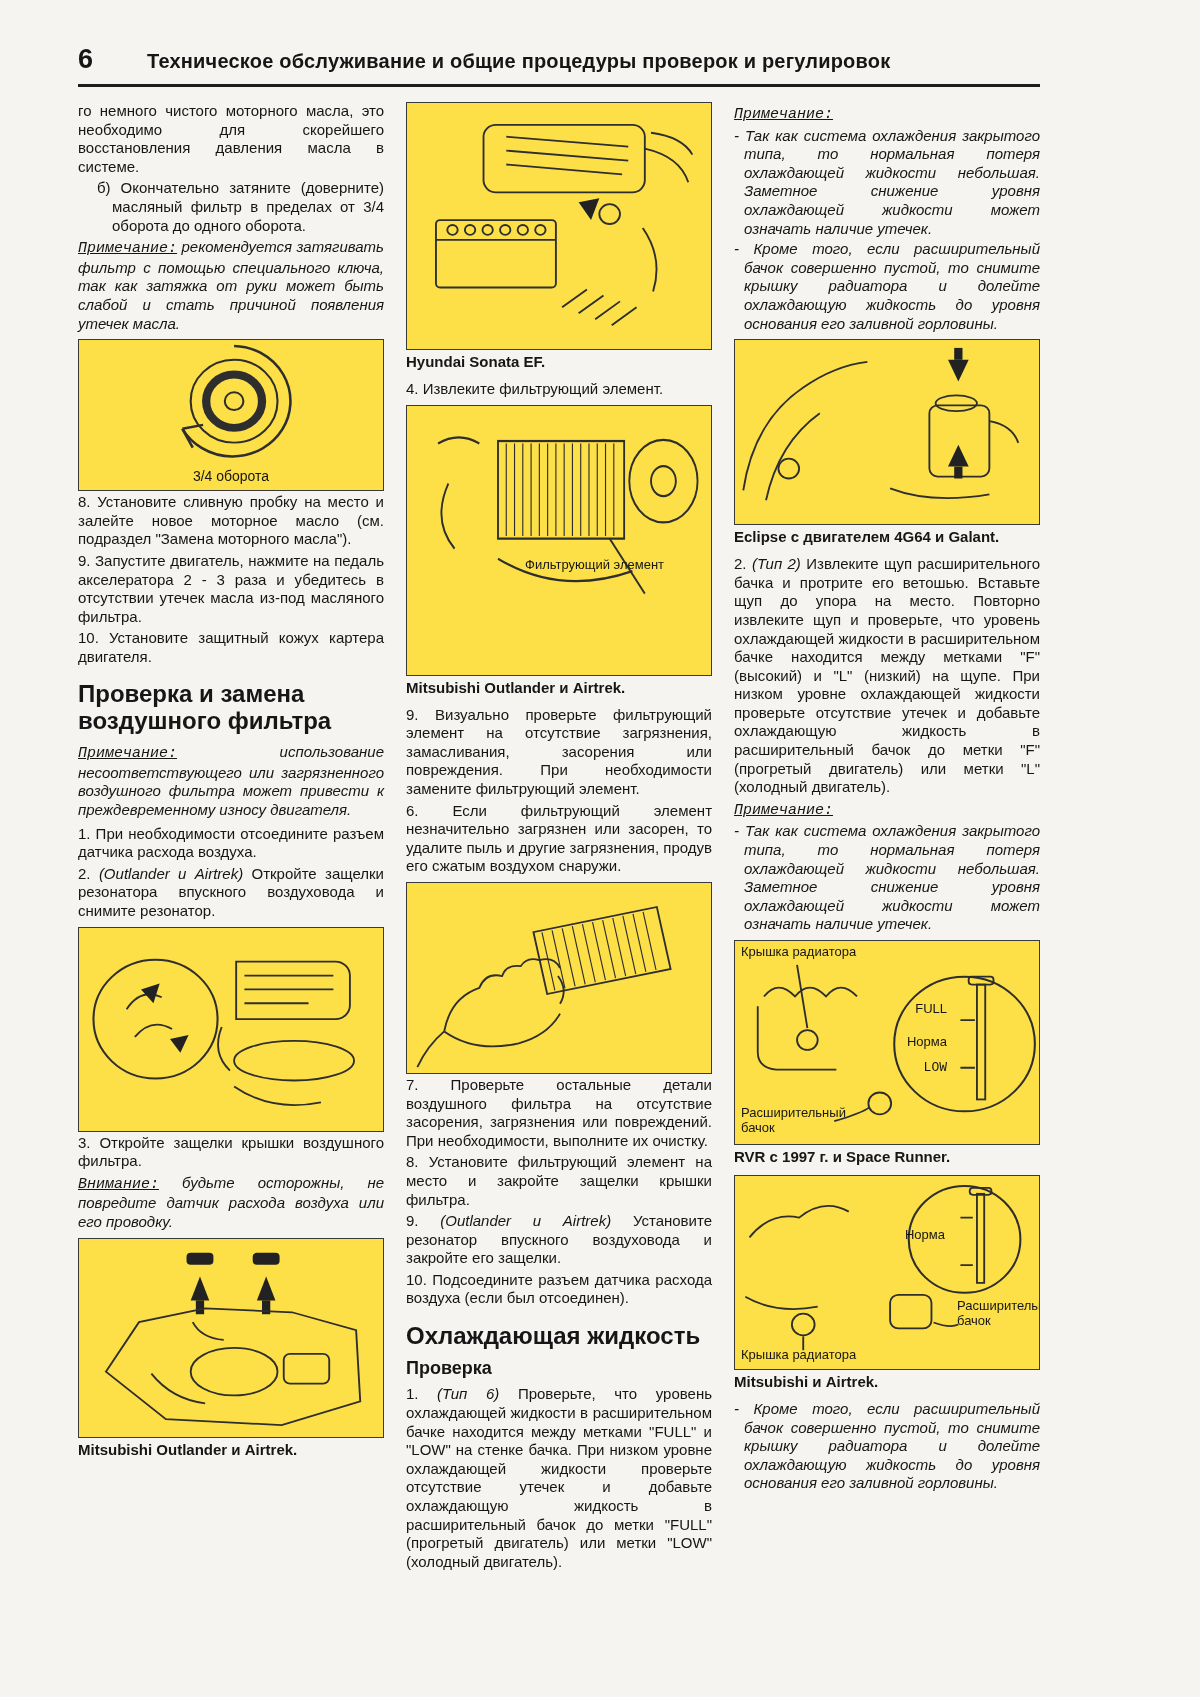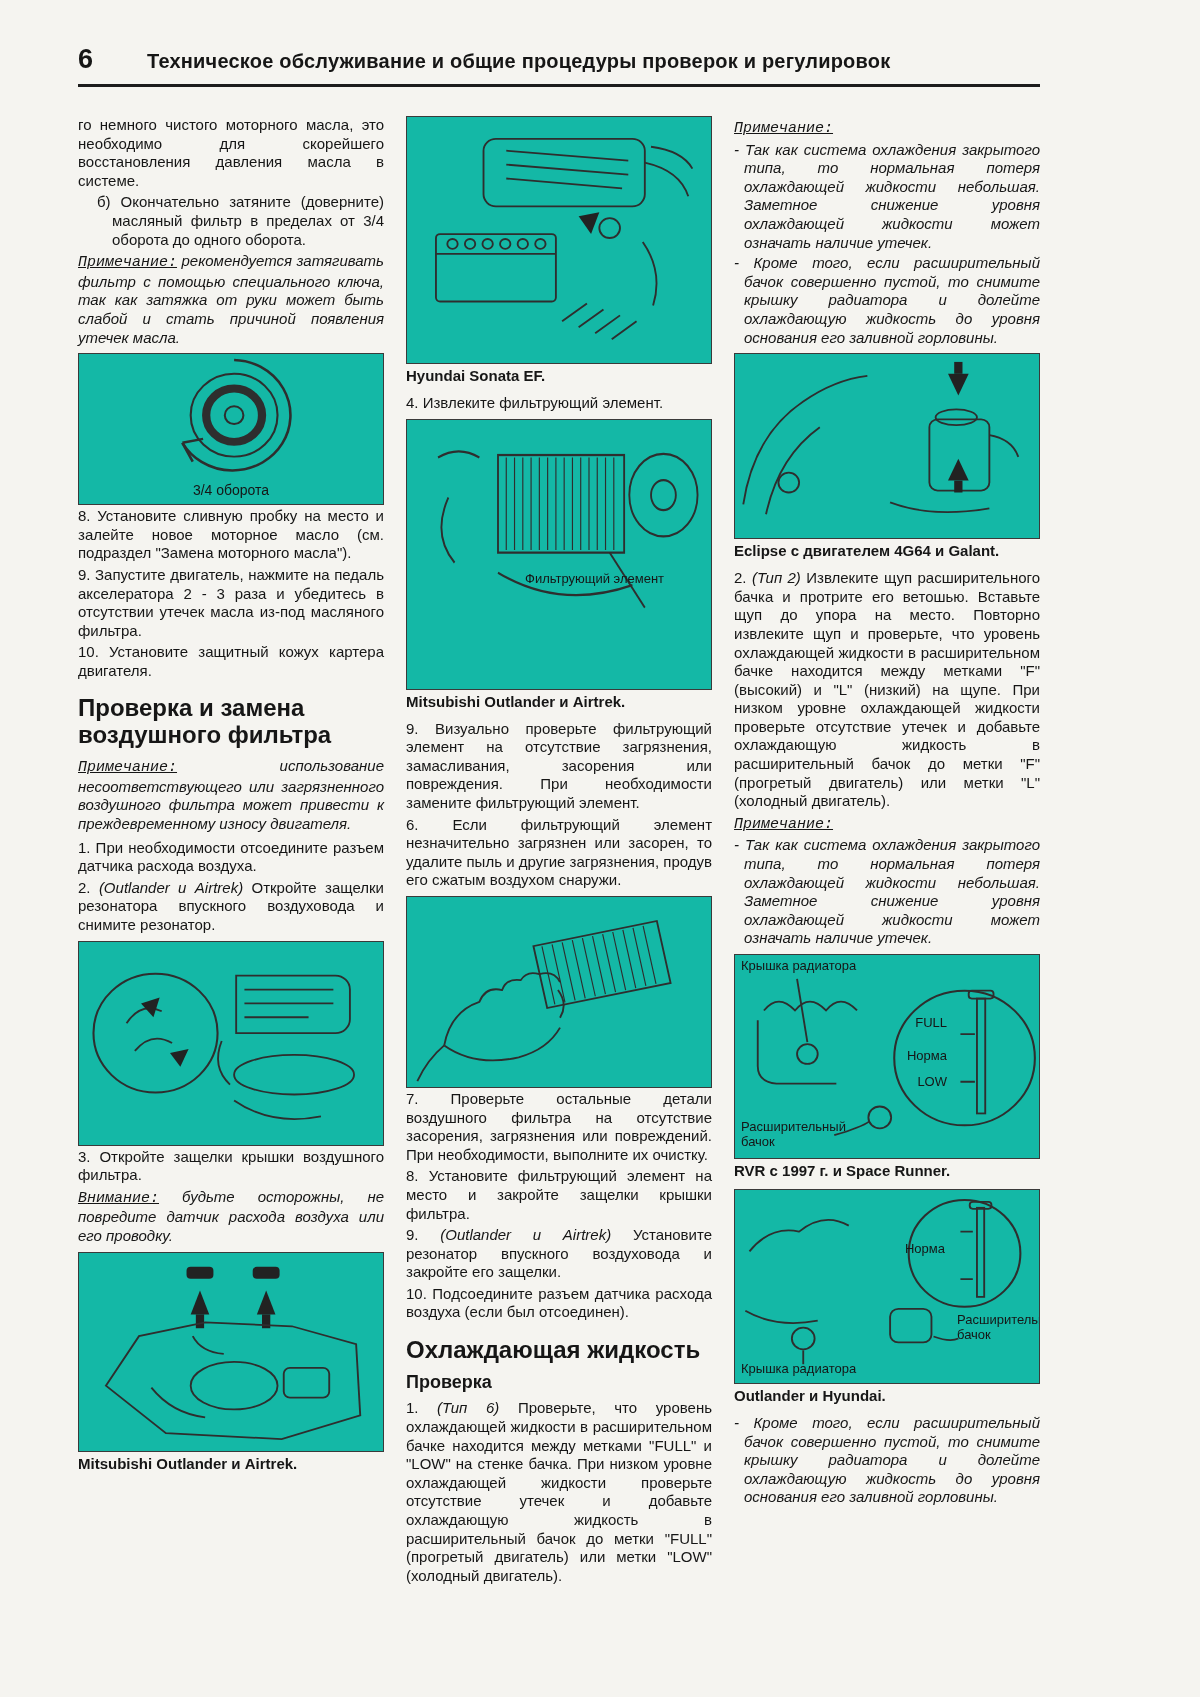--- a/index.html
+++ b/index.html
@@ -7,31 +7,31 @@
   .page {
     position:relative; width:1200px; height:1697px; overflow:hidden;
     background:#f5f4f0; color:#161616;
     font-family:"Liberation Sans","DejaVu Sans",sans-serif;
   }
   .content { position:absolute; left:78px; top:44px; width:962px; }
   .header { display:flex; align-items:baseline; gap:54px;
             border-bottom:3px solid #1c1c1c; padding-bottom:9px; }
   .page-num { font-size:27px; font-weight:bold; }
   .header-title { font-size:20px; font-weight:bold; letter-spacing:.2px; }
-  .cols { display:grid; grid-template-columns:1fr 1fr 1fr; column-gap:22px; margin-top:29px; }
+  .cols { display:grid; grid-template-columns:1fr 1fr 1fr; column-gap:22px; margin-top:15px; }
   .col { min-width:0; }
   .p { font-size:15px; line-height:1.24; text-align:justify; margin:0 0 3px; }
   .note { font-style:italic; margin:2px 0 5px; }
   .ulabel { text-decoration:underline;font-family:Liberation Mono, monospace; }
   .hang { padding-left:34px; text-indent:-15px; }
   .dash { padding-left:10px; text-indent:-10px; margin-bottom:2px; }
   h2 { font-size:24px; line-height:1.1; margin:15px 0 9px; }
   h3 { font-size:18px; margin:0 0 6px; }
   .cap { font-size:15px; font-weight:bold; margin:3px 0 10px; }
-  .fig { position:relative; border:1px solid #3a3a3a; background:#14b8a6;
+  .fig { position:relative; border:1px solid #3a3a3a; background:#fde047;
          margin:6px 0 2px; overflow:hidden; }
   .fig svg { position:absolute; left:0; top:0; width:100%; height:100%; }
   .figlabel { position:absolute; font-size:13px; line-height:1.15; }
   .center-bottom { left:0; right:0; bottom:6px; text-align:center; font-size:14px; }
 </style>
 </head>
 <body>
 
 <div class="page">
  <div class="content">
@@ -254,21 +254,21 @@
            <path d="M22 66 v46 q0 16 18 18 h58"></path>
            <circle cx="70" cy="100" r="10"></circle>
            <path d="M60 24 L70 88"></path>
            <circle cx="140" cy="164" r="11"></circle>
            <path d="M96 182 q26 -8 34 -14"></path>
          </g>
        </svg>
        <div class="figlabel" style="left:6px; top:4px;">Крышка радиатора</div>
        <div class="figlabel" style="left:146px; top:61px; width:66px; text-align:right;">FULL</div>
        <div class="figlabel" style="left:146px; top:94px; width:66px; text-align:right;">Норма</div>
-       <div class="figlabel" style="left:146px; top:120px; width:66px; text-align:right;">LOW</div>
+       <div class="figlabel" style="left:146px; top:120px; width:66px; text-align:right;font-family:Liberation Mono, monospace;">LOW</div>
        <div class="figlabel" style="left:6px; bottom:8px; width:92px;">Расширительный бачок</div>
      </figure>
      <div class="cap">RVR с 1997 г. и Space Runner.</div>
 
      <figure class="fig" style="height:195px">
        <svg viewBox="0 0 294 195" preserveAspectRatio="none">
          <g fill="none" stroke="#2e2e2e" stroke-width="1.8">
            <circle cx="222" cy="64" r="54" stroke-width="2"></circle>
            <rect x="234" y="18" width="7" height="90"></rect>
            <rect x="227" y="12" width="21" height="7" rx="3"></rect>
@@ -278,20 +278,20 @@
            <circle cx="66" cy="150" r="11"></circle>
            <path d="M66 162 v14"></path>
            <rect x="150" y="120" width="40" height="34" rx="8"></rect>
            <path d="M192 148 q16 6 24 2"></path>
          </g>
        </svg>
        <div class="figlabel" style="left:152px; top:52px; width:58px; text-align:right;">Норма</div>
        <div class="figlabel" style="right:4px; bottom:40px; width:78px;">Расширительный бачок</div>
        <div class="figlabel" style="left:6px; bottom:6px;">Крышка радиатора</div>
      </figure>
-     <div class="cap">Outlander и Hyundai.</div>
+     <div class="cap">Mitsubishi и Airtrek.</div>
 
      <p class="p note dash">- Кроме того, если расширительный бачок совершенно пустой, то снимите крышку радиатора и долейте охлаждающую жидкость до уровня основания его заливной горловины.</p>
    </div>
 
   </div>
  </div>
 </div>
 
 </body></html>

